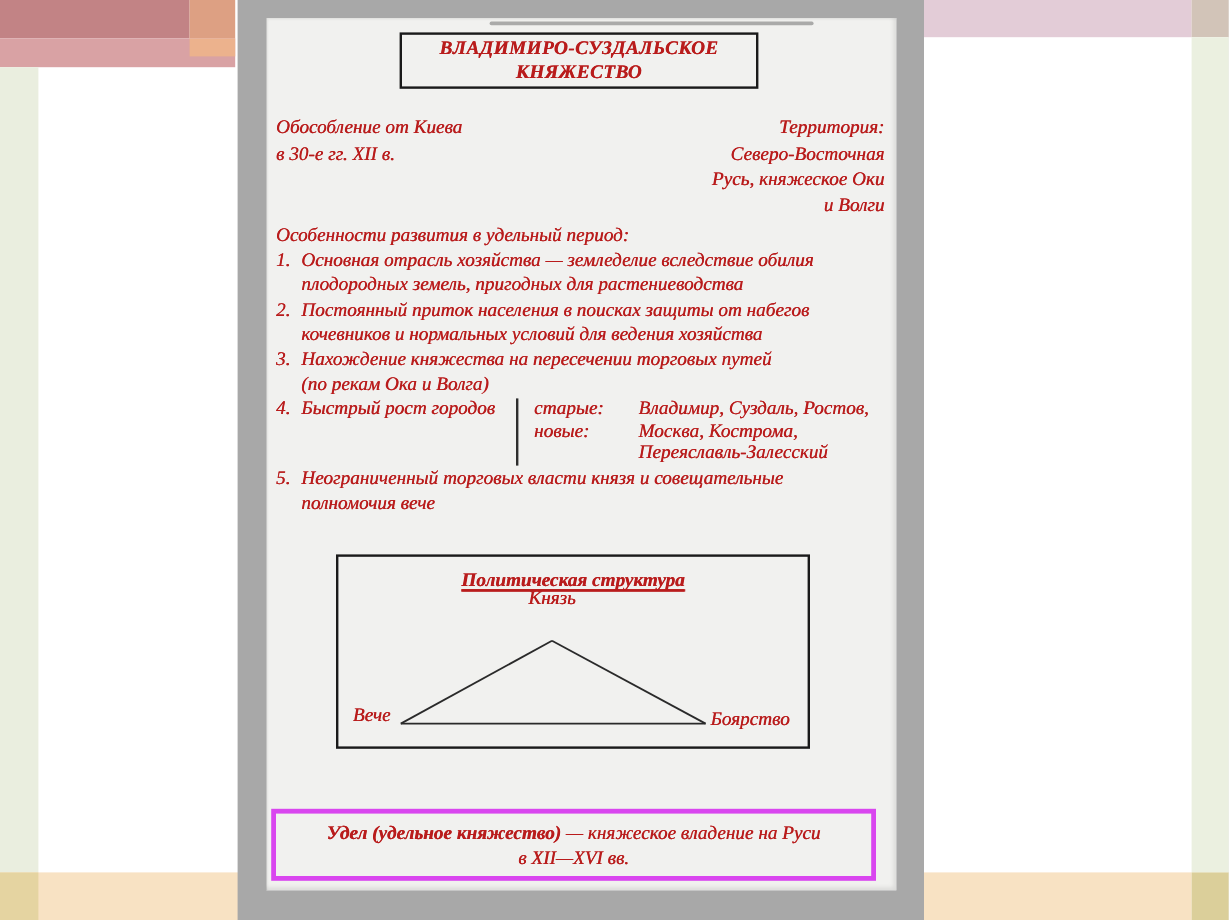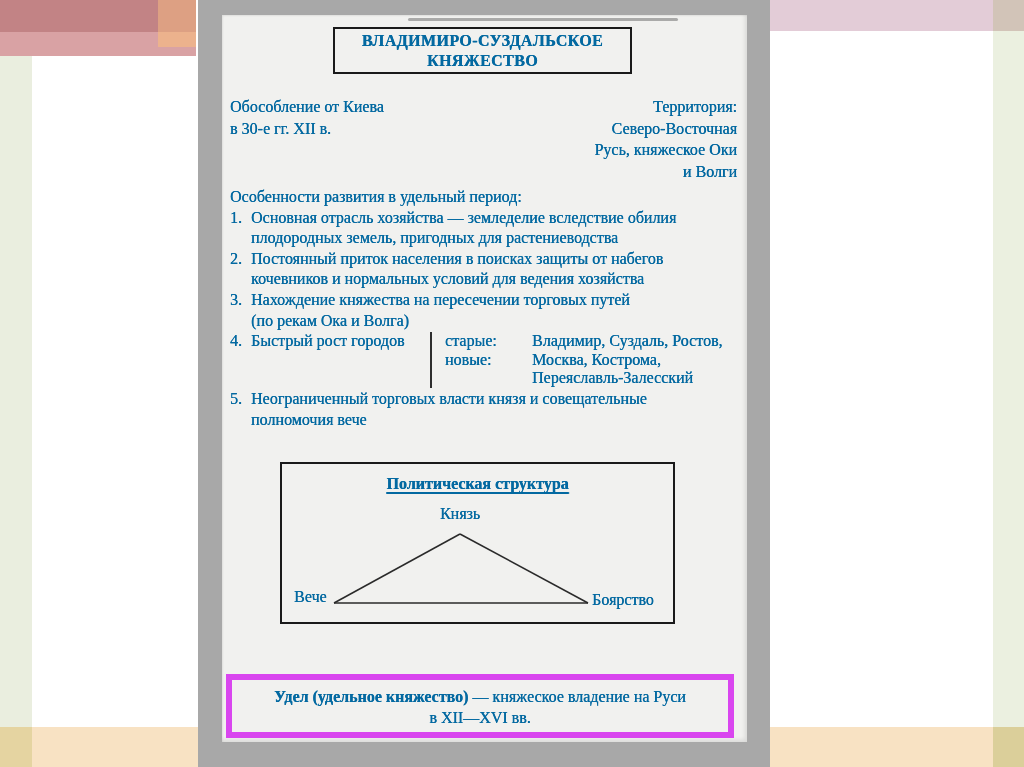--- a/index.html
+++ b/index.html
@@ -19,23 +19,24 @@
   .deco-corner-tr   {left:993px;top:0;  width:31px; height:31px;background:#d2c4b8;}
   .green-strip-left {left:0;   top:56px;width:32px; height:671px;background:#eaeedf;}
   .green-strip-right{left:993px;top:31px;width:31px;height:696px;background:#ebf0e0;}
   .peach-band       {left:0;   top:727px;width:993px;height:40px;background:#f8e2c3;}
   .tan-corner-bl    {left:0;   top:727px;width:32px;height:40px;background:#e5d4a1;}
   .tan-corner-br    {left:993px;top:727px;width:31px;height:40px;background:#dbcf9a;}
 
   
   .slide-panel{left:198px;top:0;width:572px;height:767px;background:#a8a8a8;}
   .scan-page{
-    left:222px;top:15px;width:525px;height:727px;background:#f1f1ef;color:#0369a1;
+    left:222px;top:15px;width:525px;height:727px;background:#f1f1ef;color:#b91c1c;
     box-shadow:inset -2px -2px 4px rgba(0,0,0,.10), inset 1px 1px 2px rgba(0,0,0,.06);
     font-size:16px;
+    font-style:italic;
   }
   .scan-page .txt{ text-shadow:.3px 0 0 currentColor; }
 
   .artifact-line{left:186px;top:3px;width:270px;height:3px;background:#6f6f6f;opacity:.55;border-radius:2px;}
 
   .title-box{
     left:111px;top:12px;width:295px;height:41px;border:2px solid #1a1a1a;
     text-align:center;font-weight:bold;line-height:19.5px;letter-spacing:.4px;
     padding-top:2px;box-sizing:content-box;
   }
@@ -53,27 +54,27 @@
   .item4-divider{flex:none;width:0;border-left:2px solid #2e2e2e;margin-right:13px;}
   .c-row{display:flex;}
   .c-lab{flex:none;width:87px;white-space:nowrap;}
   .c-lines{white-space:nowrap;}
 
   .political-box{left:58px;top:447px;width:391px;height:158px;border:2px solid #1a1a1a;}
   .political-title{
     text-align:center;font-weight:bold;margin-top:11px;
     text-decoration:underline;text-underline-offset:3px;text-decoration-thickness:1.5px;
   }
-  .knyaz{left:0;top:41px;width:356px;text-align:center;}
+  .knyaz{left:0;top:26px;width:356px;text-align:center;}
   .tri-svg{left:0;top:0;}
   .veche{left:12px;top:124px;}
   .boyar{left:310px;top:127px;}
 
   .definition-box{
-    left:4px;top:659px;width:496px;height:46px;border:6px solid #d946ef;
+    left:4px;top:659px;width:496px;height:46px;border:4px solid #d946ef;
     text-align:center;line-height:21px;padding-top:6px;box-sizing:content-box;
   }
   .bold{font-weight:bold;}
 </style>
 </head>
 <body>
 
 <div class="abs deco-rose"></div>
 <div class="abs deco-orange-top"></div>
 <div class="abs deco-pink"></div>

